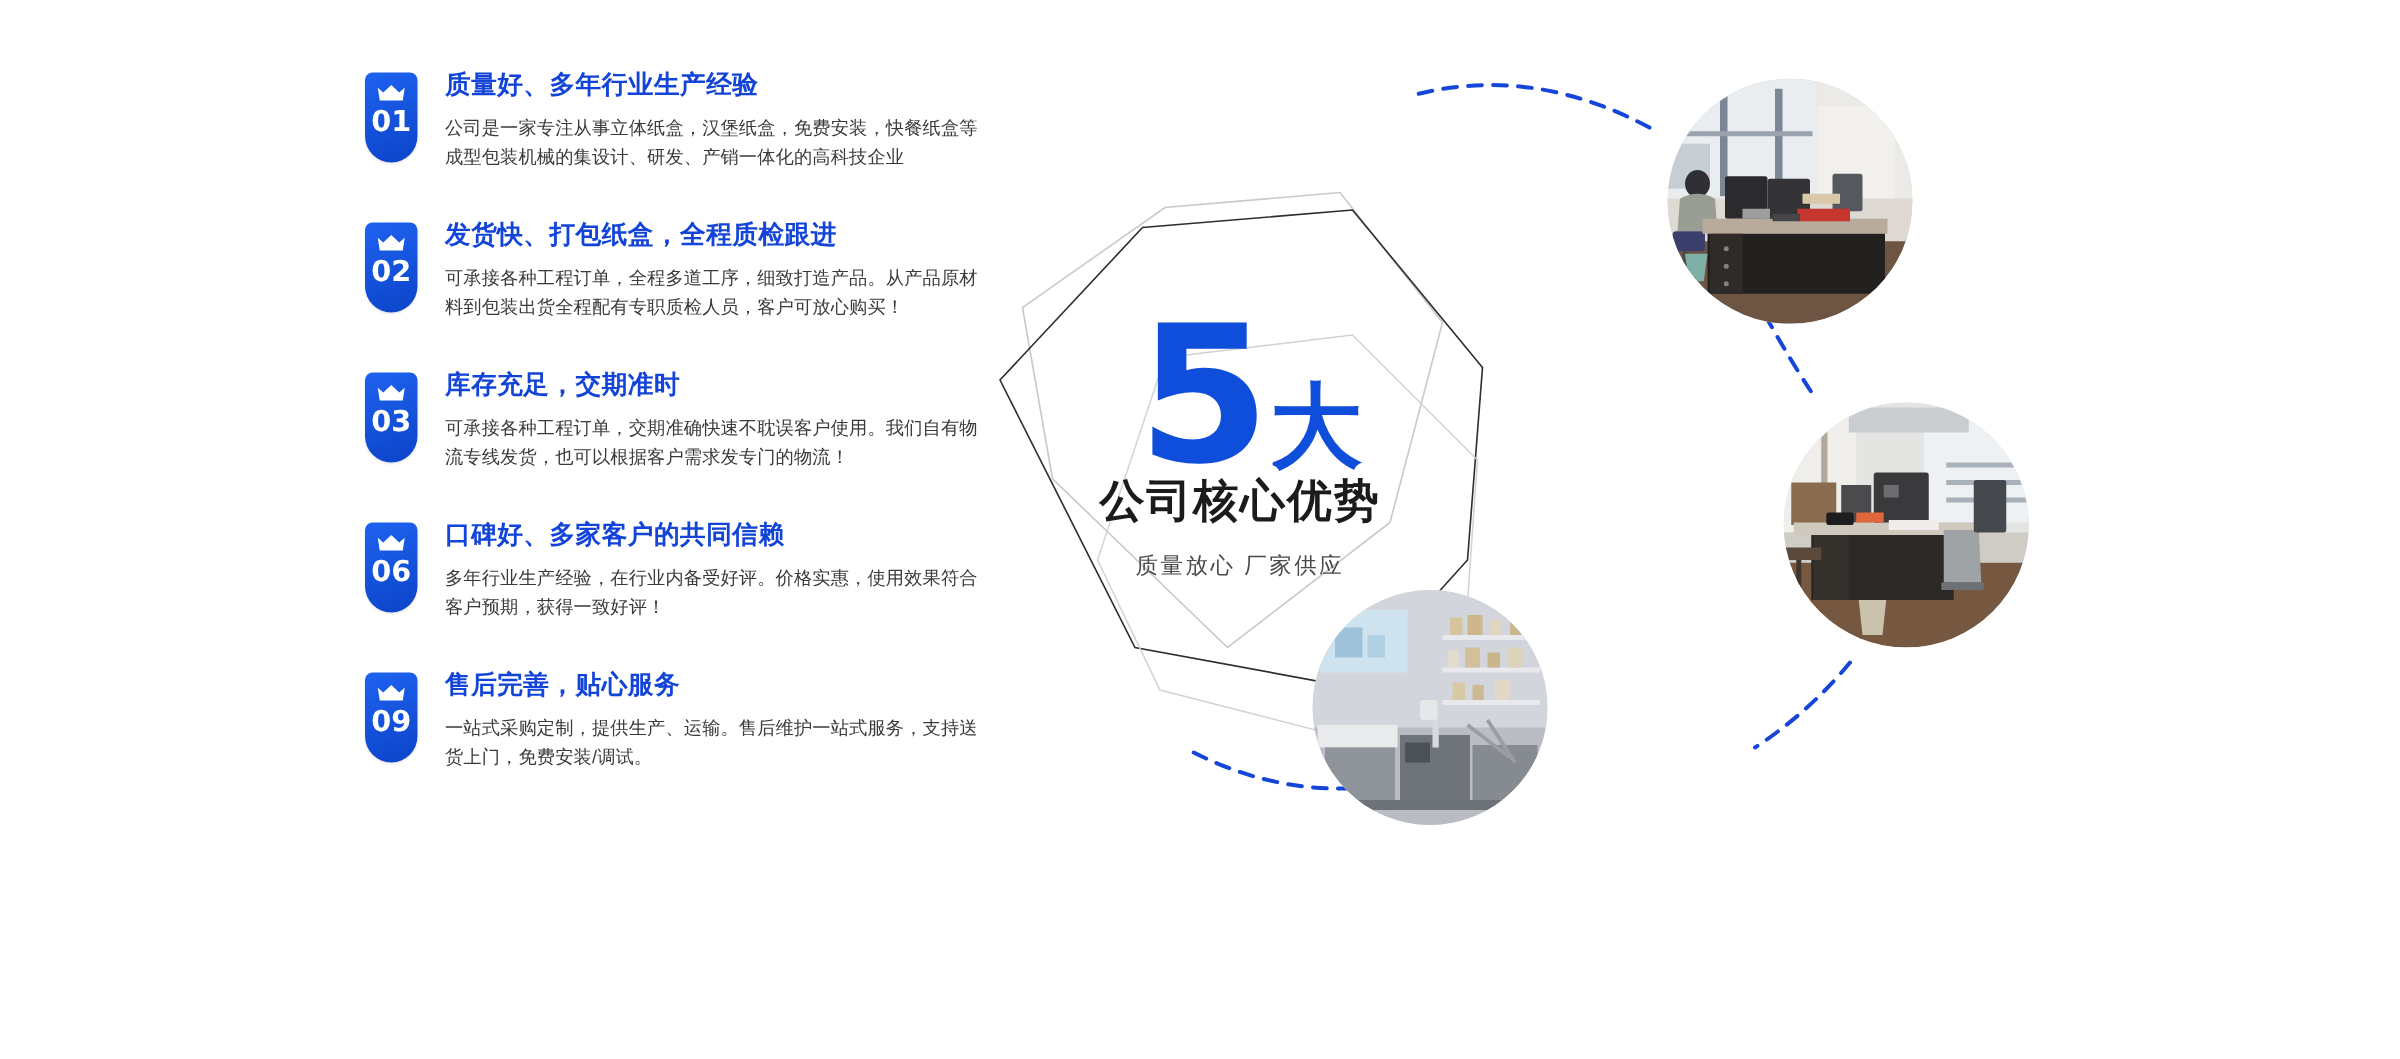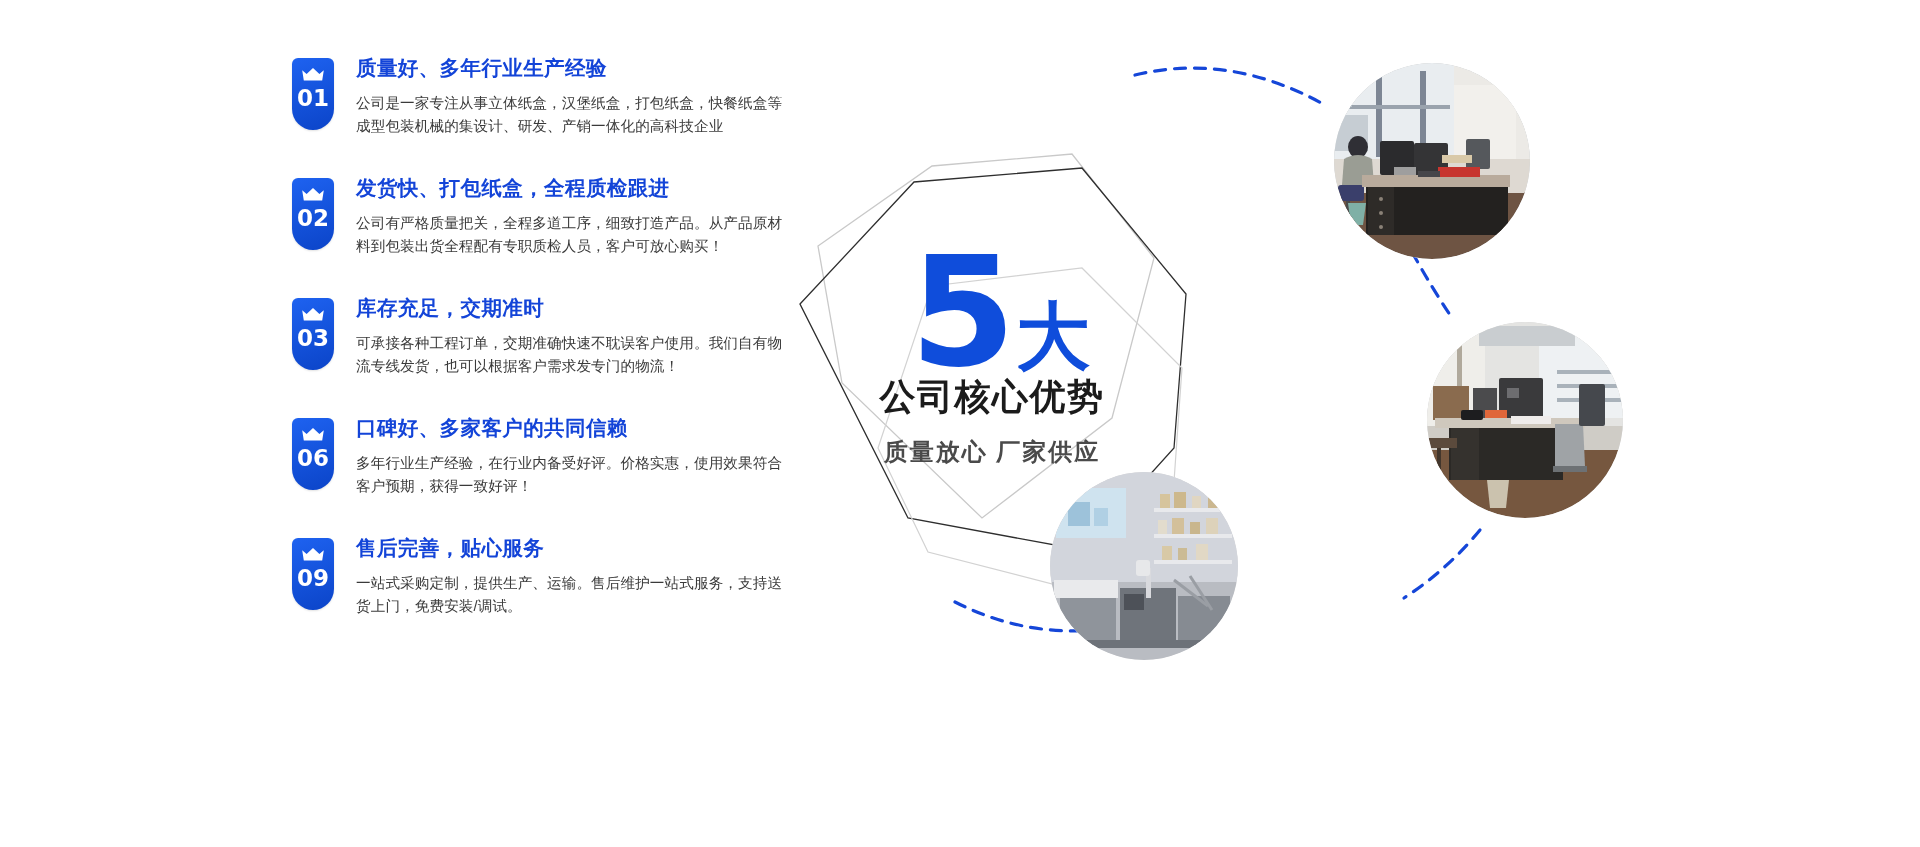--- a/index.html
+++ b/index.html
@@ -108,22 +108,22 @@
   }
   .hero-sub{
     color:#1b1b1b;
     font-size:36px;
     font-weight:700;
     letter-spacing:1.5px;
     margin-top:-6px;
   }
   .hero-sub2{
     color:#4a4a4a;
-    font-size:24px;
-    font-weight:700;
+    font-size:18px;
+    font-weight:400;
     letter-spacing:2px;
     margin-top:14px;
   }
 
   
   .photo{
     position:absolute;
     border-radius:50%;
     overflow:hidden;
     background:#dcdcdc;
@@ -142,36 +142,36 @@
       <div class="badge">
         <span class="crown-icon">
           <svg viewBox="0 0 24 15" width="24" height="15">
               <path d="M1.2 3.2 L5.6 7.0 L12 1.0 L18.4 7.0 L22.8 3.2 L21.2 13.4 L2.8 13.4 Z" fill="#ffffff"></path>
             </svg>
         </span>
         <span class="badge-num">01</span>
       </div>
       <div class="feature-text">
         <div class="feature-title">质量好、多年行业生产经验</div>
-        <div class="feature-desc">公司是一家专注从事立体纸盒，汉堡纸盒，打包纸盒，快餐纸盒等成型包装机械的集设计、研发、产销一体化的高科技企业</div>
+        <div class="feature-desc">公司是一家专注从事立体纸盒，汉堡纸盒，免费安装，快餐纸盒等成型包装机械的集设计、研发、产销一体化的高科技企业</div>
       </div>
     </div>
 
     <div class="feature-row">
       <div class="badge">
         <span class="crown-icon">
           <svg viewBox="0 0 24 15" width="24" height="15">
               <path d="M1.2 3.2 L5.6 7.0 L12 1.0 L18.4 7.0 L22.8 3.2 L21.2 13.4 L2.8 13.4 Z" fill="#ffffff"></path>
             </svg>
         </span>
         <span class="badge-num">02</span>
       </div>
       <div class="feature-text">
         <div class="feature-title">发货快、打包纸盒，全程质检跟进</div>
-        <div class="feature-desc">公司有严格质量把关，全程多道工序，细致打造产品。从产品原材料到包装出货全程配有专职质检人员，客户可放心购买！</div>
+        <div class="feature-desc">可承接各种工程订单，全程多道工序，细致打造产品。从产品原材料到包装出货全程配有专职质检人员，客户可放心购买！</div>
       </div>
     </div>
 
     <div class="feature-row">
       <div class="badge">
         <span class="crown-icon">
           <svg viewBox="0 0 24 15" width="24" height="15">
               <path d="M1.2 3.2 L5.6 7.0 L12 1.0 L18.4 7.0 L22.8 3.2 L21.2 13.4 L2.8 13.4 Z" fill="#ffffff"></path>
             </svg>
         </span>

